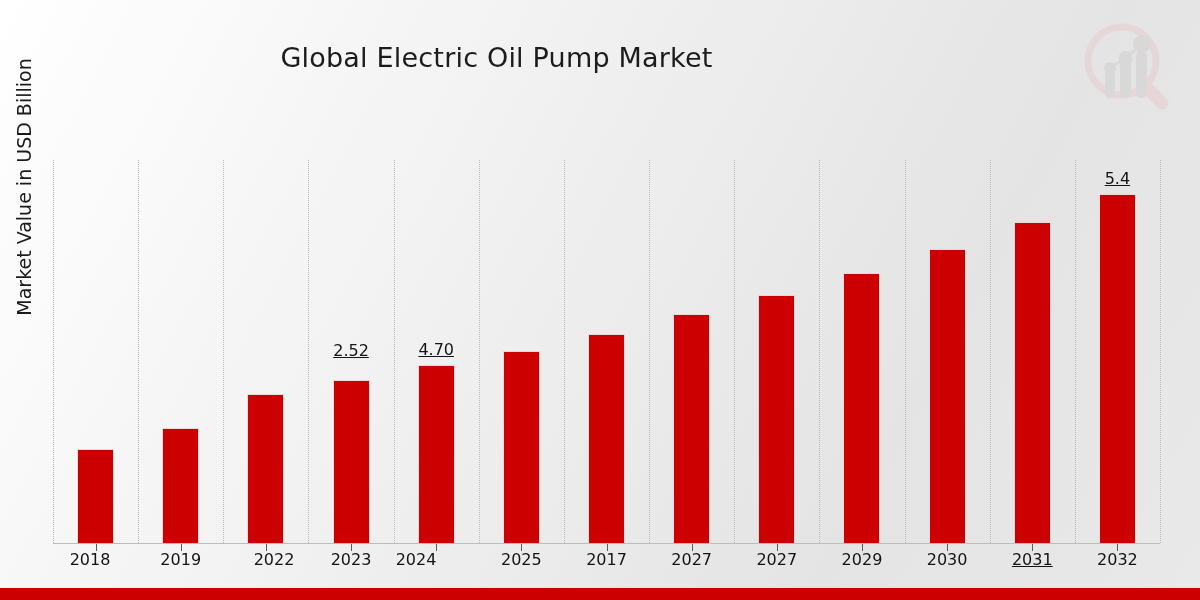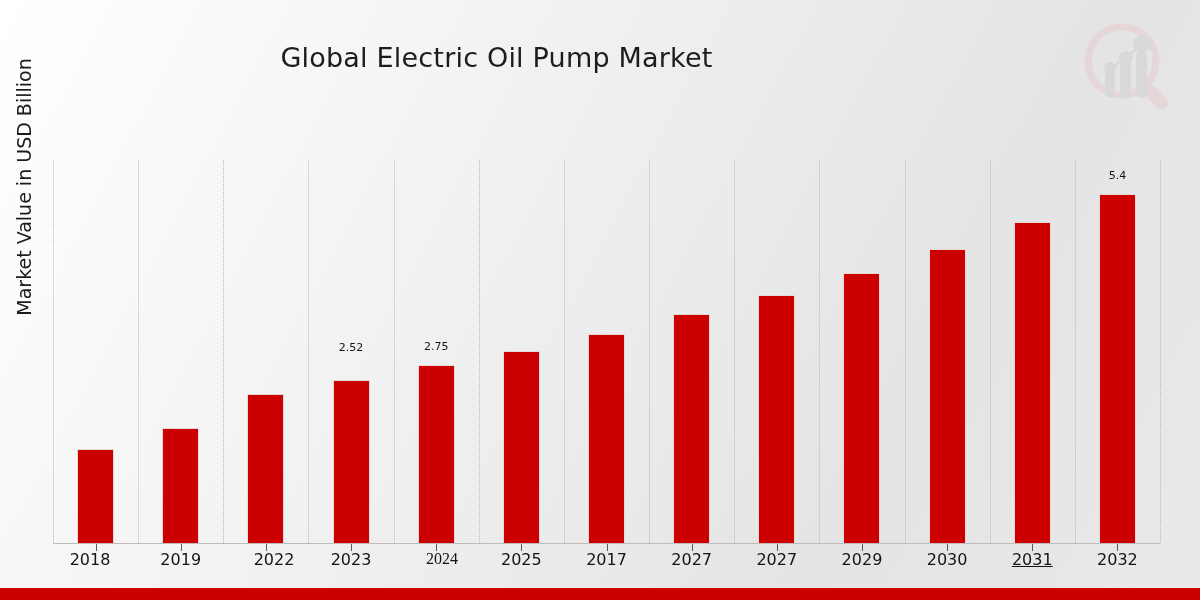--- a/index.html
+++ b/index.html
@@ -103,25 +103,26 @@
     box-sizing: border-box;
   }
   .tick-mark {
     position: absolute;
     width: 1px;
     height: 7px;
     background: #5a5a5a;
   }
   .bar-label {
     position: absolute;
-    font-size: 11px;
+    font-size: 16px;
     color: #141414;
     text-align: right;
     white-space: nowrap;
     transform: translateX(-50%);
+    text-decoration: underline;
   }
   .xtick-label {
     position: absolute;
     font-size: 16px;
     color: #141414;
     text-align: center;
     white-space: nowrap;
     transform: translateX(-50%);
     top: 550px;
   }
@@ -199,22 +200,22 @@
       <div class="tick-mark" style="left: 95.5769px; top: 544px;"></div>
       <div class="xtick-label" style="left: 90px;">2018</div>
       <div class="tick-mark" style="left: 180.731px; top: 544px;"></div>
       <div class="xtick-label" style="left: 180.731px;">2019</div>
       <div class="tick-mark" style="left: 265.885px; top: 544px;"></div>
       <div class="xtick-label" style="left: 274px;">2022</div>
       <div class="tick-mark" style="left: 351.038px; top: 544px;"></div>
       <div class="xtick-label" style="left: 351.038px;">2023</div>
       <div class="bar-label" style="left: 351.038px; top: 341px;">2.52</div>
       <div class="tick-mark" style="left: 436.192px; top: 544px;"></div>
-      <div class="xtick-label" style="left: 442px; font-family: Liberation Serif, serif;">2024</div>
-      <div class="bar-label" style="left: 436.192px; top: 340.386px;">2.75</div>
+      <div class="xtick-label" style="left: 416px;">2024</div>
+      <div class="bar-label" style="left: 436.192px; top: 340.386px;">4.70</div>
       <div class="tick-mark" style="left: 521.346px; top: 544px;"></div>
       <div class="xtick-label" style="left: 521.346px;">2025</div>
       <div class="tick-mark" style="left: 606.5px; top: 544px;"></div>
       <div class="xtick-label" style="left: 606.5px;">2017</div>
       <div class="tick-mark" style="left: 691.654px; top: 544px;"></div>
       <div class="xtick-label" style="left: 691.654px;">2027</div>
       <div class="tick-mark" style="left: 776.808px; top: 544px;"></div>
       <div class="xtick-label" style="left: 776.808px;">2027</div>
       <div class="tick-mark" style="left: 861.962px; top: 544px;"></div>
       <div class="xtick-label" style="left: 861.962px;">2029</div>

